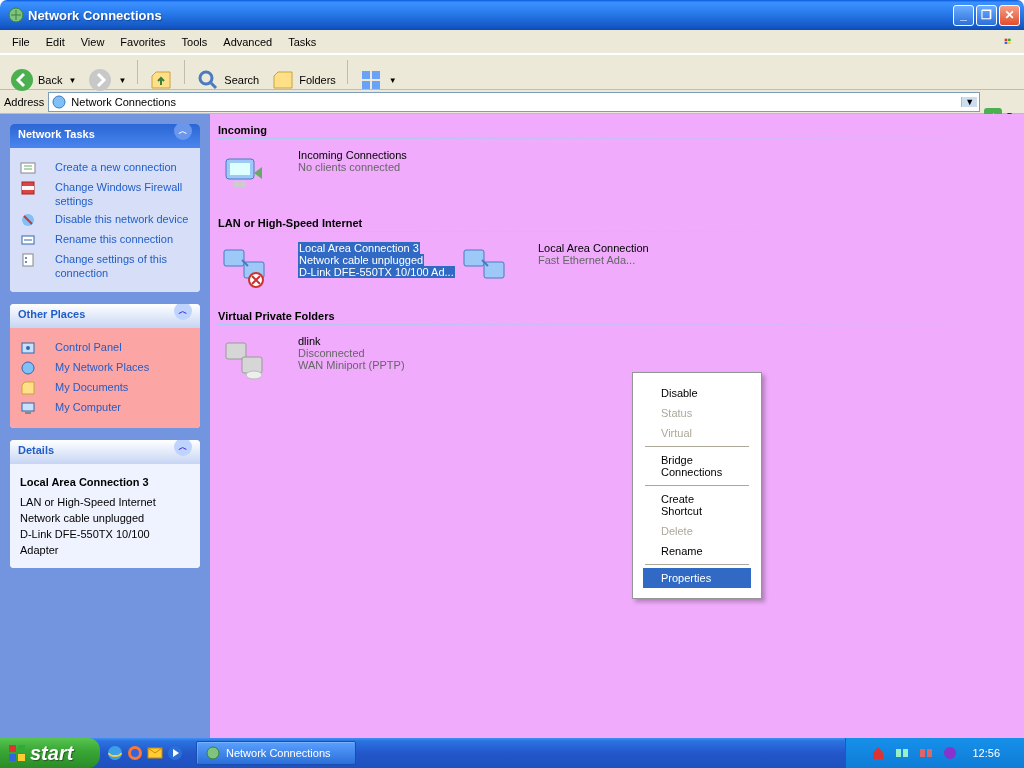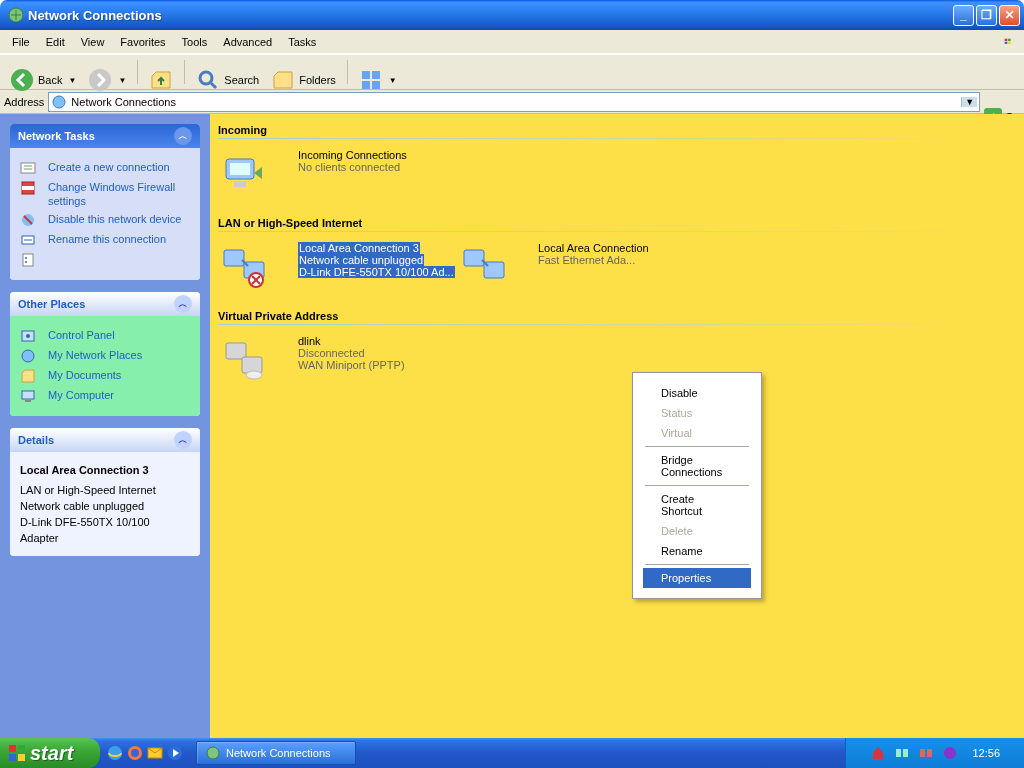--- a/index.html
+++ b/index.html
@@ -31,34 +31,34 @@
 .addressbar .input .ico { width: 16px; height: 16px; margin-right: 4px; }
 .addressbar .input .dd { width: 16px; text-align: center; color: #000; background: #cde; border-left: 1px solid #abc; font-size: 9px; }
 .go-btn { display: flex; align-items: center; gap: 3px; margin-top: 31px; }
 
 
 .mainarea { display: flex; height: calc(768px - 30px - 24px - 36px - 24px - 30px); }
 
 
 .sidebar { width: 210px; background: #7395df; padding: 10px; display: flex; flex-direction: column; gap: 12px; }
 .panel { background: #eff3ff; border-radius: 4px; overflow: hidden; }
-.panel .hdr { height: 24px; display: flex; align-items: center; padding: 0 8px; font-weight: bold; }
+.panel .hdr { height: 24px; display: flex; align-items: flex-end; padding: 8px 8px; font-weight: bold; }
 .panel.primary .hdr { background: linear-gradient(#2a66d5,#4b86ee); color: #fff; }
 .panel.secondary .hdr { background: linear-gradient(#fff,#c6d5f4); color: #215dc6; }
 .panel .hdr .chev { margin-left: auto; width: 18px; height: 18px; border-radius: 50%; background: #bfd3ff; color: #31c; font-size: 9px; display: flex; align-items: center; justify-content: center; }
 .panel.primary .hdr .chev { background: #6a97ec; color: #fff; }
 .panel .body { padding: 8px 10px; background: #d6dff7; }
-.panel.secondary .body { background: #86efac; }
-.panel .link { display: flex; align-items: flex-start; gap: 12px; color: #215dc6; margin: 4px 0; line-height: 14px; }
+.panel.secondary .body { background: #fca5a5; }
+.panel .link { display: flex; align-items: flex-start; gap: 19px; color: #215dc6; margin: 4px 0; line-height: 14px; }
 .panel .link .ico { width: 16px; height: 16px; flex-shrink: 0; }
 .details-body { padding: 10px; background: #eff3ff; color: #000; line-height: 16px; }
 .details-body .strong { font-weight: bold; margin-bottom: 4px; }
 
 
-.content { flex: 1; background: #fde047; padding: 4px 8px; position: relative; }
+.content { flex: 1; background: #f0abfc; padding: 4px 8px; position: relative; }
 .group-header { font-weight: bold; font-size: 11px; margin: 6px 0 2px; }
 .group-line { height: 1px; background: linear-gradient(to right, #aaccee, transparent); margin-bottom: 8px; }
 .conn-row { display: flex; gap: 20px; }
 .conn-item { display: flex; gap: 6px; width: 320px; align-items: flex-start; padding: 2px; }
 .conn-item .icon-large { width: 48px; height: 48px; flex-shrink: 0; position: relative; }
 .conn-item .txt { display: flex; flex-direction: column; margin-left: 24px; }
 .conn-item .txt .t1 { }
 .conn-item .txt .t2 { color: #666; }
 .conn-item .txt .t3 { color: #666; }
 .conn-item.selected .txt span { background: #316ac5; color: #fff; display: inline; width: fit-content; padding: 0 1px; }
@@ -231,20 +231,21 @@
                 <path d="M4 8h8" stroke="#36a"></path>
               </svg></span>
             <span>Rename this connection</span>
           </div>
         <div class="link">
             <span class="ico"><svg viewBox="0 0 16 16">
                 <rect x="3" y="2" width="10" height="12" fill="#fff" stroke="#888"></rect>
                 <circle cx="6" cy="6" r="1" fill="#36a"></circle>
                 <circle cx="6" cy="10" r="1" fill="#36a"></circle>
               </svg></span>
+            <span>Change settings of this connection</span>
           </div>
       </div>
     </div>
 
     <div class="panel secondary">
       <div class="hdr">
         <span>Other Places</span>
         <span class="chev">︿</span>
       </div>
       <div class="body">
@@ -340,21 +341,21 @@
             </svg>
         </div>
         <div class="txt">
           <span class="t1">Local Area Connection</span>
           <span class="t2"></span>
           <span class="t3">Fast Ethernet Ada...</span>
         </div>
       </div>
     </div>
 
-    <div class="group-header" style="margin-top:18px">Virtual Private Address</div>
+    <div class="group-header" style="margin-top:18px">Virtual Private Folders</div>
     <div class="group-line"></div>
     <div class="conn-row">
       <div class="conn-item">
         <div class="icon-large">
           <svg viewBox="0 0 48 48">
               <rect x="6" y="8" width="20" height="16" rx="2" fill="#d6d6d6" stroke="#999"></rect>
               <rect x="22" y="22" width="20" height="16" rx="2" fill="#d6d6d6" stroke="#999"></rect>
               <ellipse cx="34" cy="40" rx="8" ry="4" fill="#eee" stroke="#bbb"></ellipse>
             </svg>
         </div>

